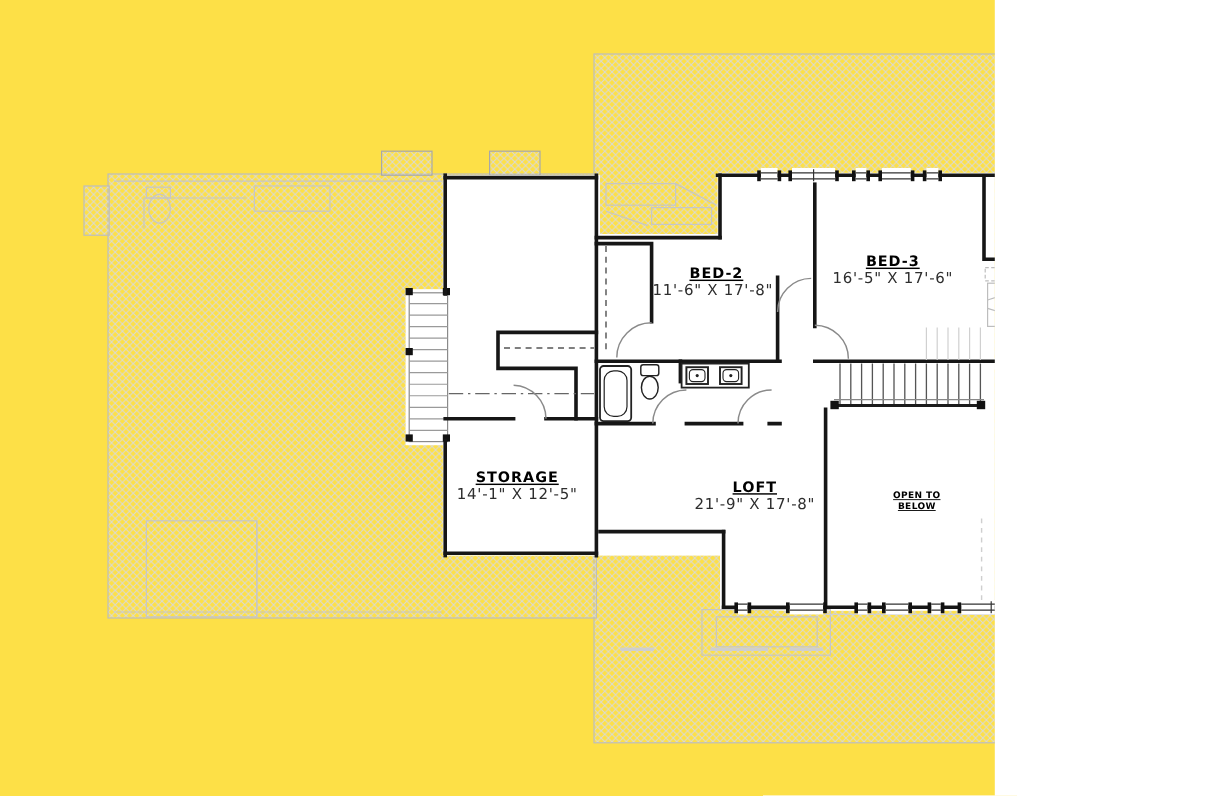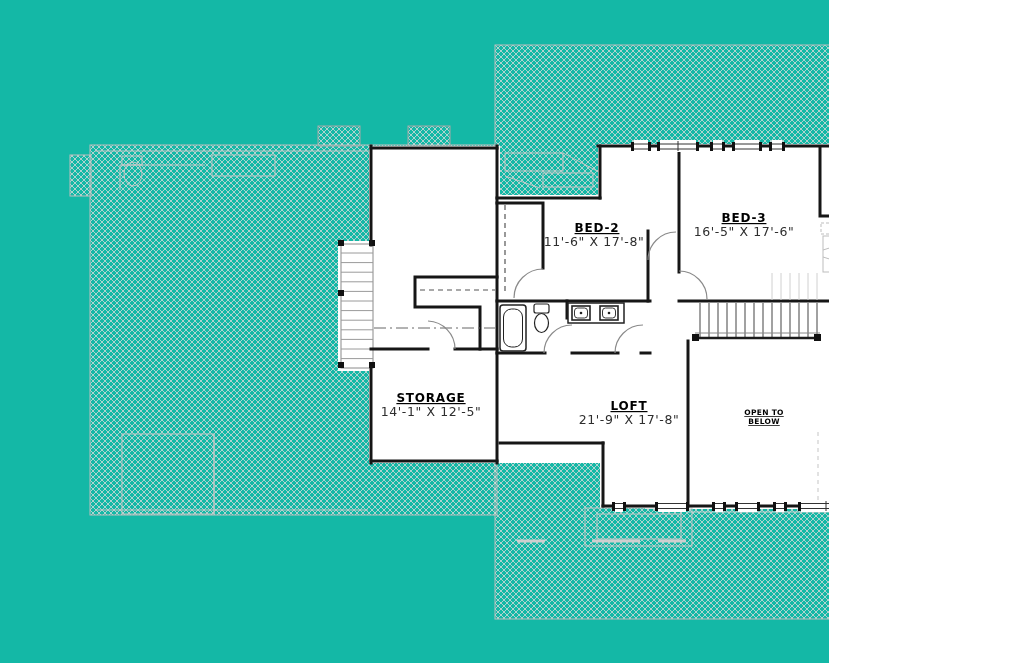--- a/index.html
+++ b/index.html
@@ -1,17 +1,17 @@
 <!DOCTYPE html>
 <html><head>
 <meta charset="utf-8">
 <style>
   html,body{margin:0;padding:0;background:#ffffff;}
   .canvas{
-    position:relative;width:829px;height:663px;background:#14b8a6;
+    position:relative;width:829px;height:663px;background:#fde047;
     overflow:hidden;font-family:"DejaVu Sans",sans-serif;
   }
   svg{position:absolute;left:0;top:0;}
   .room-name{
     font-family:"DejaVu Sans",sans-serif;font-size:12px;font-weight:bold;
     letter-spacing:0.8px;fill:#000000;text-decoration:underline;text-anchor:middle;
   }
   .room-dims{
     font-family:"DejaVu Sans",sans-serif;font-size:12.5px;font-weight:normal;
     letter-spacing:0.6px;fill:#2e2e2e;text-anchor:middle;

